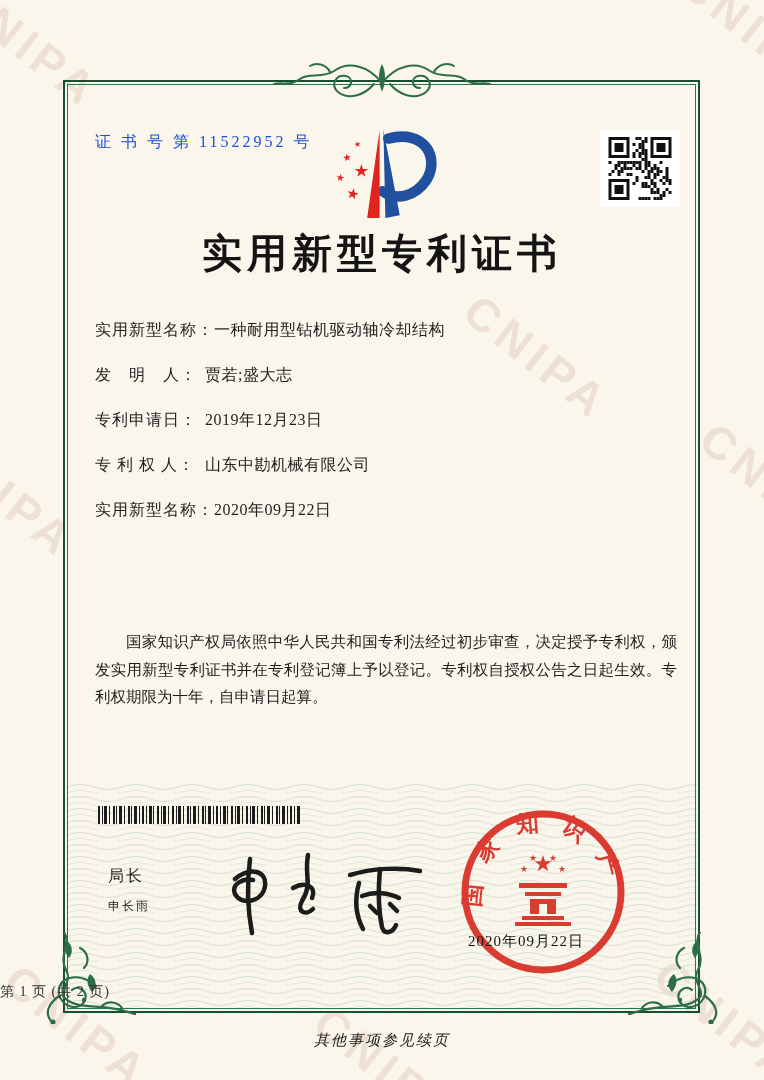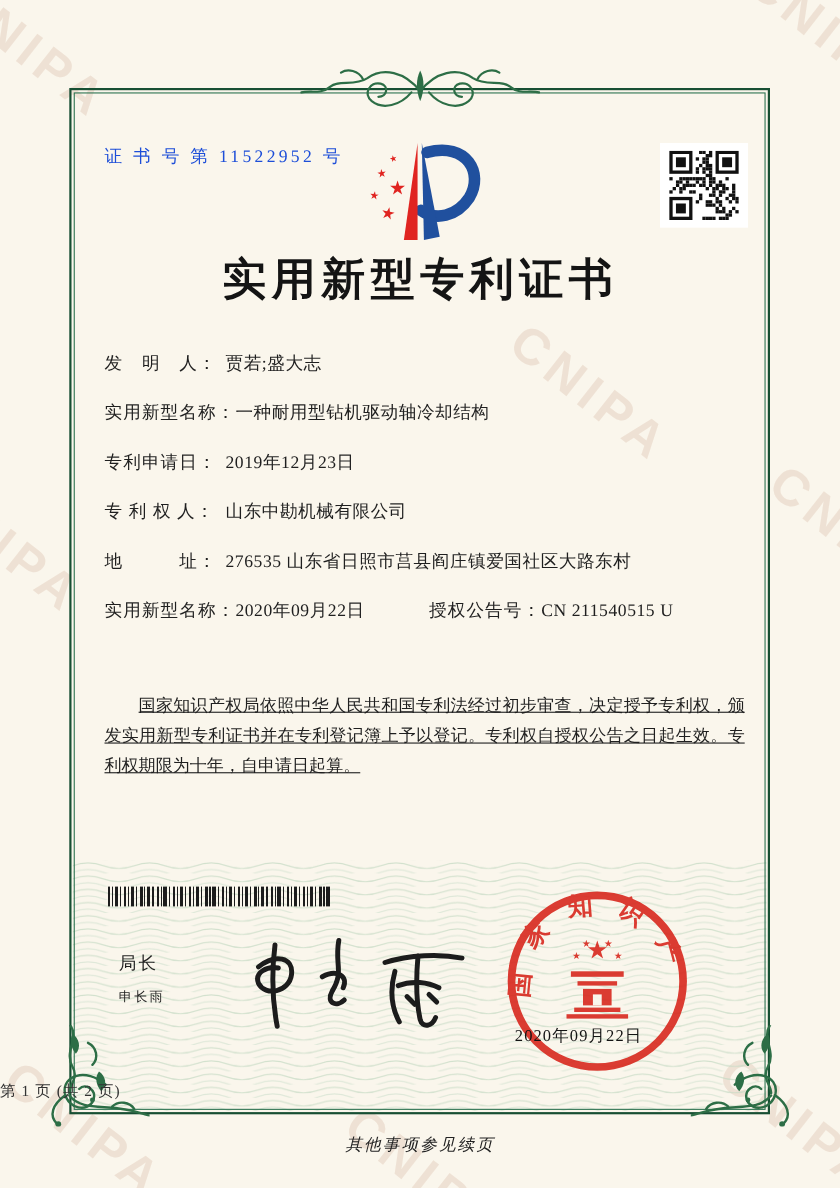--- a/index.html
+++ b/index.html
@@ -40,21 +40,21 @@
   .fields{position:absolute;left:95px;top:320px;width:590px;font-size:16px;}
   .frow{position:relative;height:45px;white-space:nowrap;}
   .frow .lbl{display:inline-block;min-width:110px;letter-spacing:1px;}
   .frow .val{letter-spacing:.5px;}
   .frow .pair2{position:absolute;left:295px;top:0;}
   
   .legal{
     position:absolute;left:95px;top:628px;width:582px;font-size:15.5px;
     line-height:27.6px;text-align:justify;
   }
-  .legal p{margin:0;text-indent:2em;text-decoration:underline;}
+  .legal p{margin:0;text-indent:2em;}
   
   .barcode{
     position:absolute;left:98px;top:806px;width:202px;height:18px;
     background:repeating-linear-gradient(90deg,
       #1c1c1c 0 2px,transparent 2px 3.6px,
       #1c1c1c 3.6px 4.6px,transparent 4.6px 6.2px,
       #1c1c1c 6.2px 9.2px,transparent 9.2px 11px,
       #1c1c1c 11px 12px,transparent 12px 14.8px);
   }
   .director-label{position:absolute;left:108px;top:866px;font-size:16px;letter-spacing:2px;text-align:center;}
@@ -297,39 +297,33 @@
         <rect x="48" y="6" width="9" height="9"></rect>
         <rect x="6" y="48" width="9" height="9"></rect>
       </g>
   </svg>
 </div>
 
 <div class="title">实用新型专利证书</div>
 
 <div class="fields">
   <div class="frow">
+    <span class="lbl">实用新型名称：</span><span class="val">一种耐用型钻机驱动轴冷却结构</span>
+  </div>
+  <div class="frow">
     <span class="lbl">发　明　人：</span><span class="val">贾若;盛大志</span>
   </div>
   <div class="frow">
-    <span class="lbl">实用新型名称：</span><span class="val">一种耐用型钻机驱动轴冷却结构</span>
-  </div>
-  <div class="frow">
     <span class="lbl">专利申请日：</span><span class="val">2019年12月23日</span>
   </div>
   <div class="frow">
     <span class="lbl">专 利 权 人：</span><span class="val">山东中勘机械有限公司</span>
   </div>
   <div class="frow">
-    <span class="lbl">地　　　址：</span><span class="val">276535 山东省日照市莒县阎庄镇爱国社区大路东村</span>
-  </div>
-  <div class="frow">
     <span class="lbl">实用新型名称：</span><span class="val">2020年09月22日</span>
-    <span class="pair2">
-      <span class="lbl" style="min-width:0;">授权公告号：</span><span class="val">CN 211540515 U</span>
-    </span>
   </div>
 </div>
 
 <div class="legal">
   <p>国家知识产权局依照中华人民共和国专利法经过初步审查，决定授予专利权，颁发实用新型专利证书并在专利登记簿上予以登记。专利权自授权公告之日起生效。专利权期限为十年，自申请日起算。</p>
 </div>
 
 <div class="barcode"></div>
 
 <div class="director-label">局长</div>

